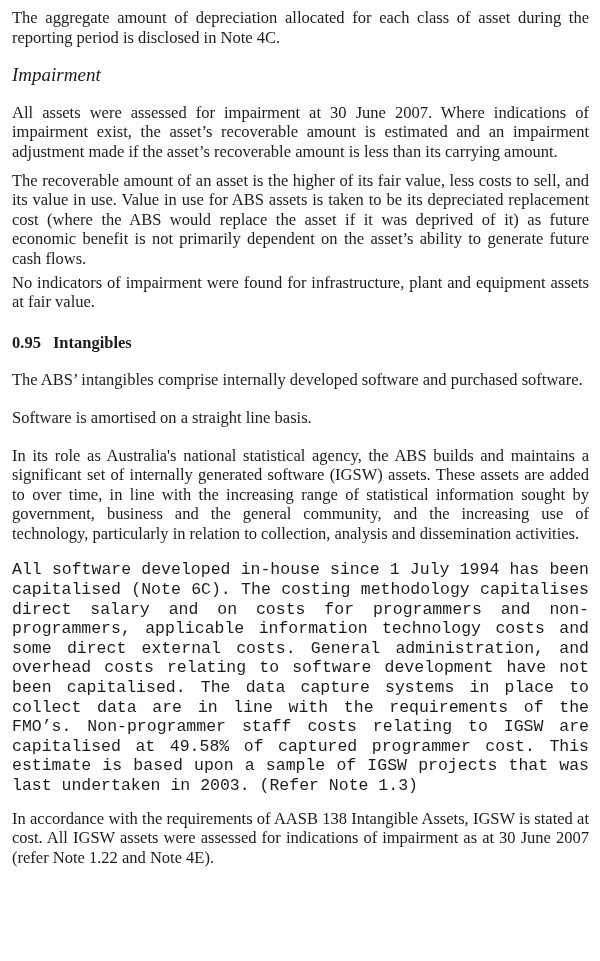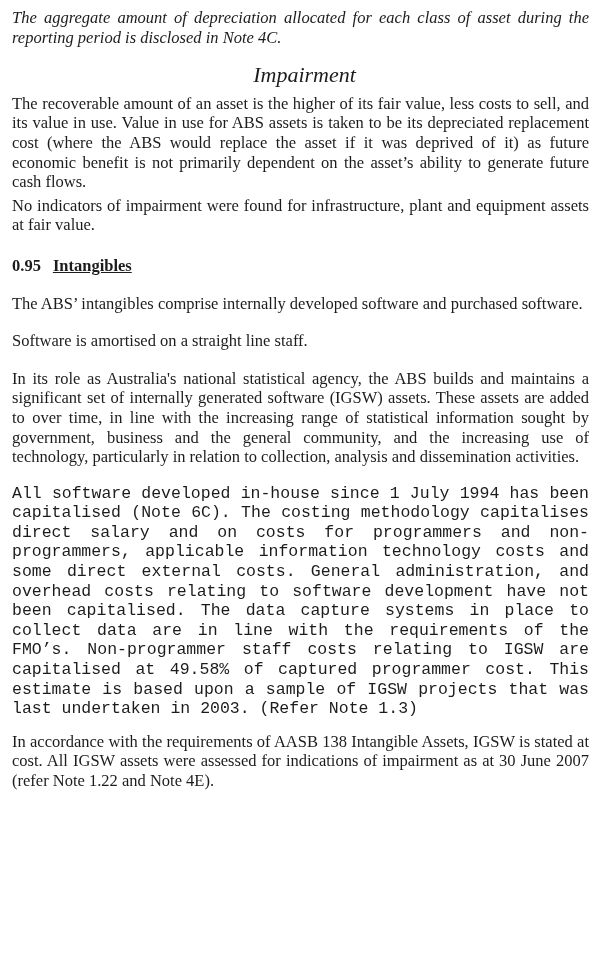--- a/index.html
+++ b/index.html
@@ -13,62 +13,63 @@
     font-family: "Liberation Serif", "DejaVu Serif", serif;
     font-size: 16.5px;
     line-height: 19.6px;
     color: #1c1c1c;
     overflow: hidden;
   }
   .page p {
     margin: 18px 0 0 0;
     text-align: justify;
   }
-  .page .first { margin-top: 0; font-style: italic; }
+  .page .first { margin-top: 0; }
   .gap-4  { margin-top: 4px  !important; }
   .gap-9  { margin-top: 9px  !important; }
   .gap-13 { margin-top: 13px !important; }
   .gap-17 { margin-top: 17px !important; font-family: Liberation Mono, monospace; }
   .h-italic {
-    margin: 18px 0 0 8px;
+    margin: 18px 0 0 0;
     font-style: italic;
     font-weight: normal;
-    font-size: 22px;
+    font-size: 19px;
     line-height: 19.6px;
-    text-align: center;
+    text-align: left;
   }
   .h-bold {
     margin: 21px 0 0 0;
     font-style: normal;
     font-weight: bold;
     font-size: 16.5px;
     line-height: 19.6px;
     text-align: left;
   }
-  .sec-title { margin-left: 12px; text-decoration: underline; }
+  .sec-title { margin-left: 12px; }
 </style>
 </head>
 <body>
 
 <div class="page">
 
   <p class="first">The aggregate amount of depreciation allocated for each class of asset during the reporting period is disclosed in Note 4C.</p>
 
   <h3 class="h-italic">Impairment</h3>
 
+  <p>All assets were assessed for impairment at 30 June 2007.  Where indications of impairment exist, the asset’s recoverable amount is estimated and an impairment adjustment made if the asset’s recoverable amount is less than its carrying amount.</p>
 
   <p class="gap-9">The recoverable amount of an asset is the higher of its fair value, less costs to sell, and its value in use.  Value in use for ABS assets is taken to be its depreciated replacement cost (where the ABS would replace the asset if it was deprived of it) as future economic benefit is not primarily dependent on the asset’s ability to generate future cash flows.</p>
 
   <p class="gap-4">No indicators of impairment were found for infrastructure, plant and equipment assets at fair value.</p>
 
   <h3 class="h-bold"><span>0.95</span><span class="sec-title">Intangibles</span></h3>
 
   <p>The ABS’ intangibles comprise internally developed software and purchased software.</p>
 
-  <p>Software is amortised on a straight line staff.</p>
+  <p>Software is amortised on a straight line basis.</p>
 
 
   <p>In its role as Australia's national statistical agency, the ABS builds and maintains a significant set of internally generated software (IGSW) assets.  These assets are added to over time, in line with the increasing range of statistical information sought by government, business and the general community, and the increasing use of technology, particularly in relation to collection, analysis and dissemination activities.</p>
 
   <p class="gap-17">All software developed in-house since 1 July 1994 has been capitalised (Note 6C).  The costing methodology capitalises direct salary and on costs for programmers and non-programmers, applicable information technology costs and some direct external costs.  General administration, and overhead costs relating to software development have not been capitalised.  The data capture systems in place to collect data are in line with the requirements of the FMO’s.  Non-programmer staff costs relating to IGSW are capitalised at 49.58% of captured programmer cost.  This estimate is based upon a sample of IGSW projects that was last undertaken in 2003. (Refer Note 1.3)</p>
 
   <p class="gap-13">In accordance with the requirements of AASB 138 Intangible Assets, IGSW is stated at cost. All IGSW assets were assessed for indications of impairment as at 30 June 2007 (refer Note 1.22 and Note 4E).</p>
 
 
 

